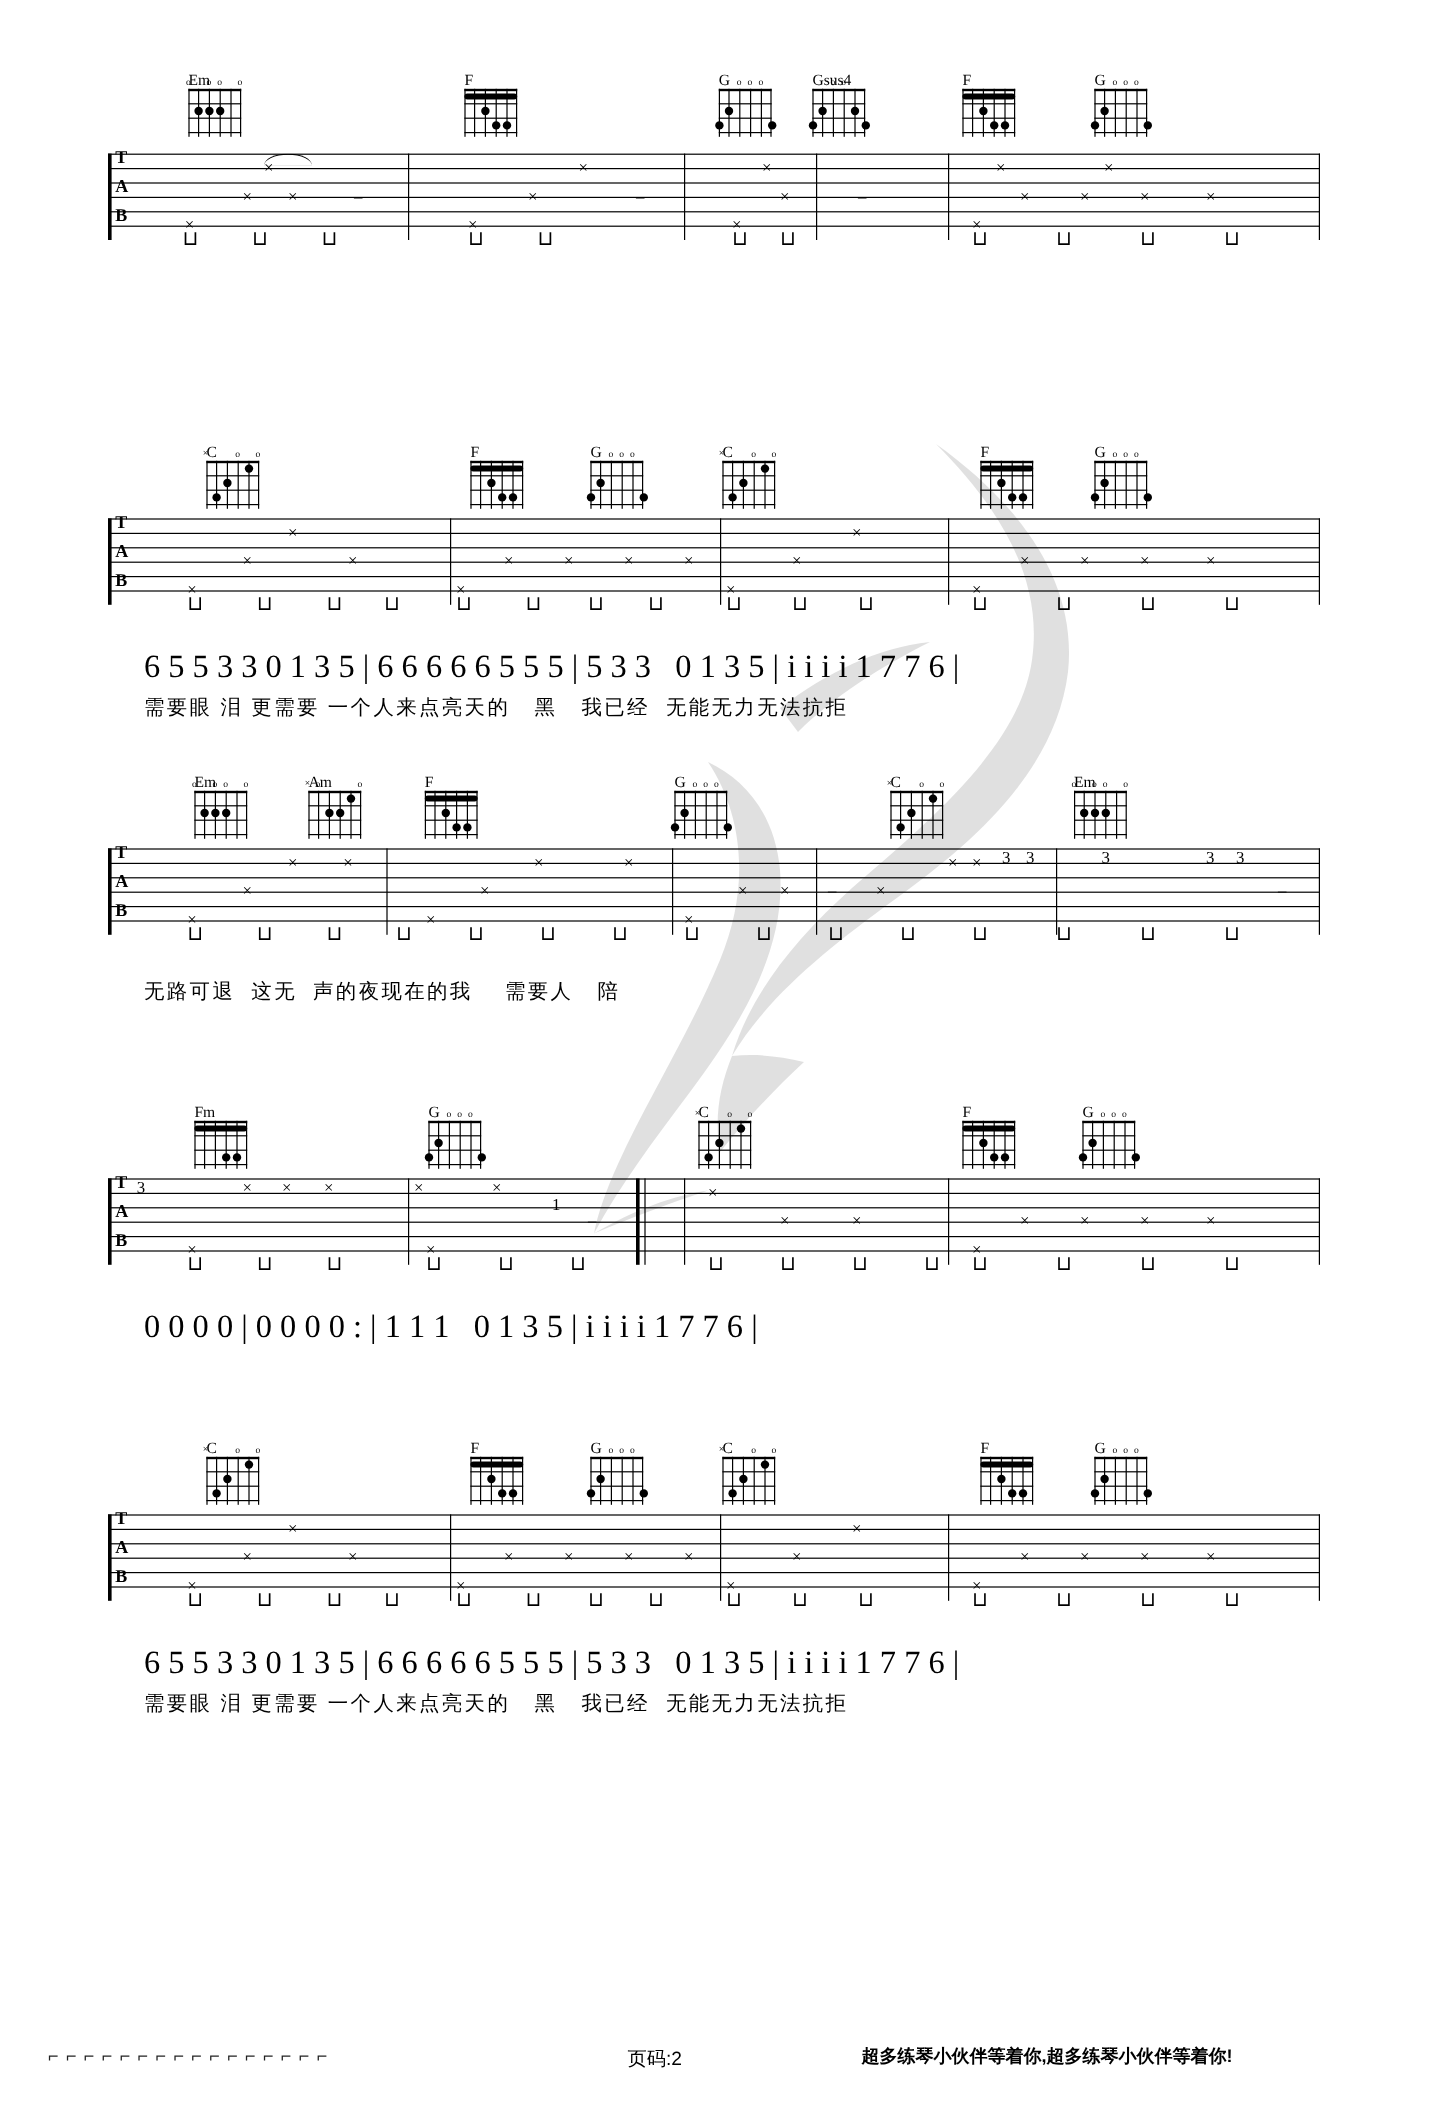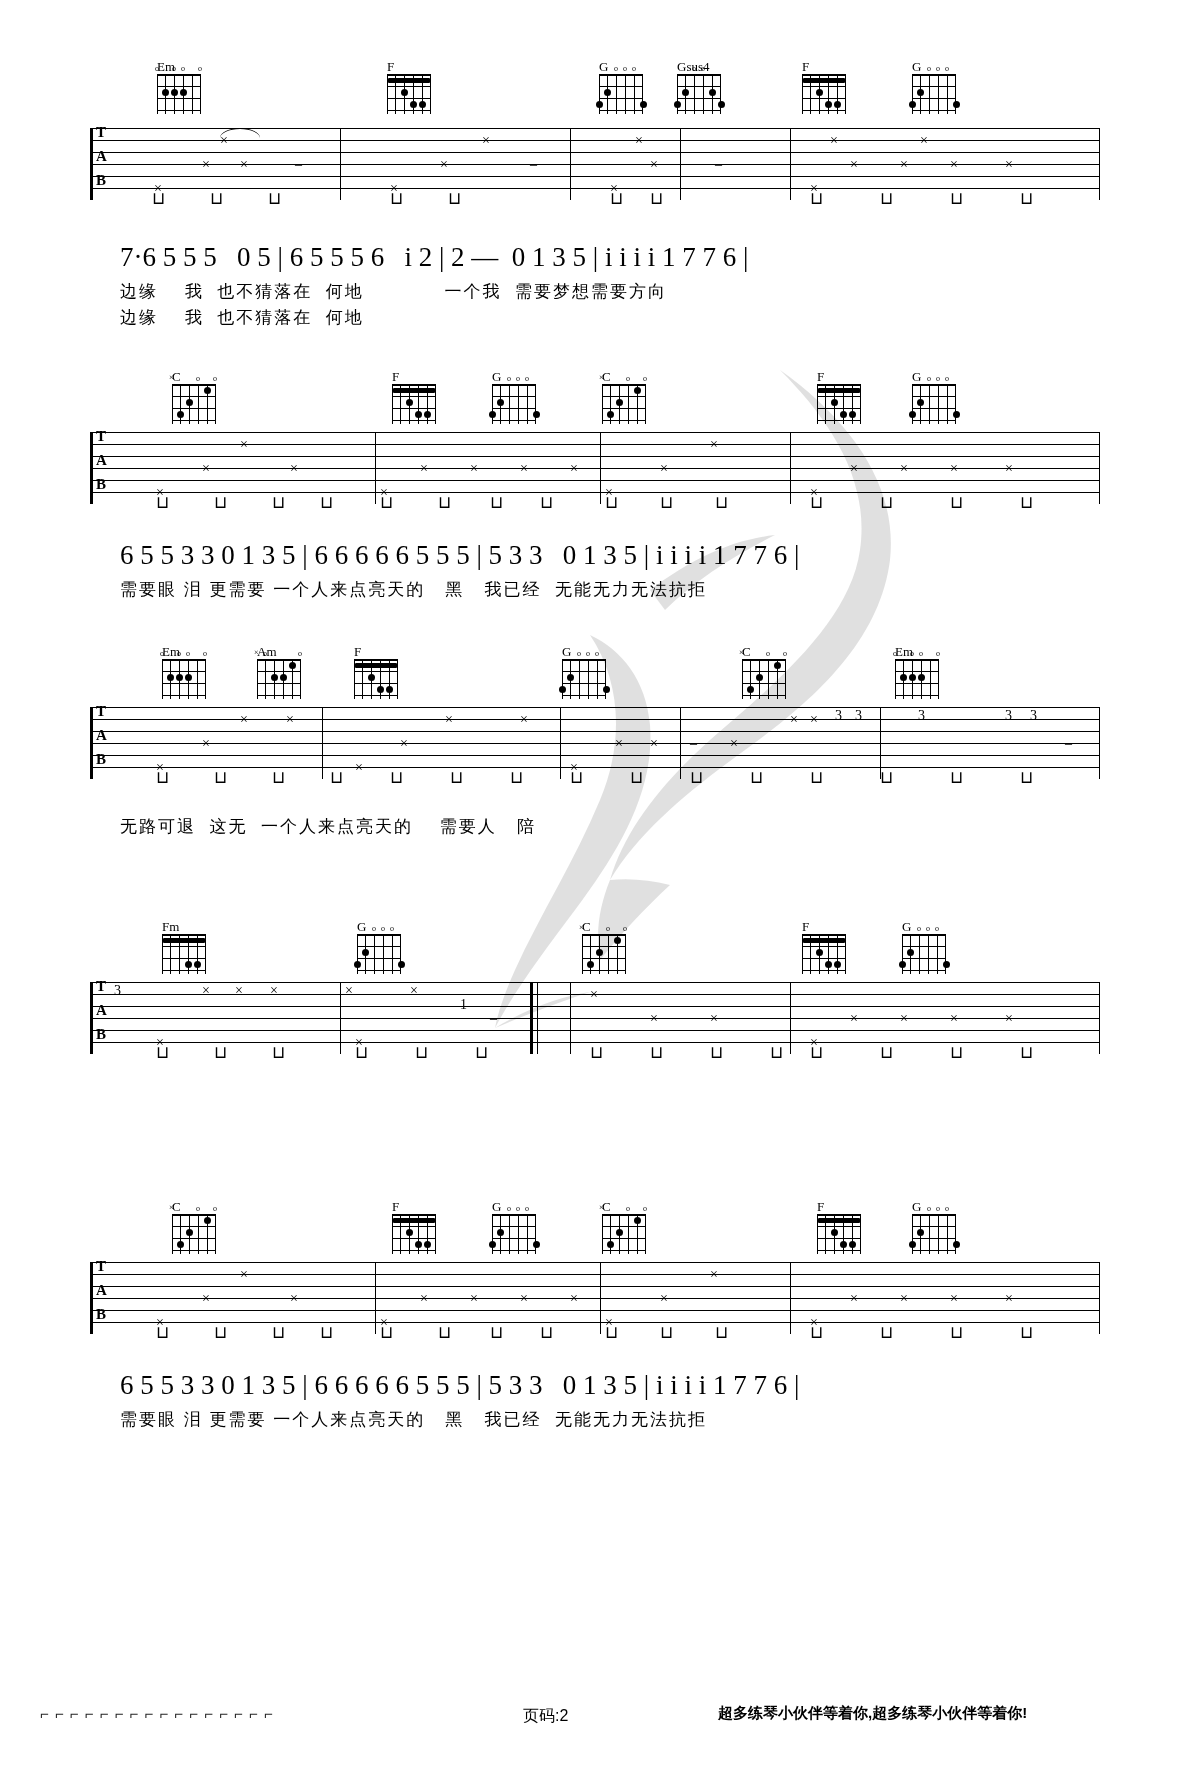--- a/index.html
+++ b/index.html
@@ -234,25 +234,20 @@
       <span class="strum" style="left:300px;top:62px;">⊔</span>
       <span class="strum" style="left:358px;top:62px;">⊔</span>
       <span class="strum" style="left:520px;top:62px;">⊔</span>
       <span class="strum" style="left:560px;top:62px;">⊔</span>
       <span class="strum" style="left:720px;top:62px;">⊔</span>
       <span class="strum" style="left:790px;top:62px;">⊔</span>
       <span class="strum" style="left:860px;top:62px;">⊔</span>
       <span class="strum" style="left:930px;top:62px;">⊔</span>
     </div>
 
-    <div class="jianpu" style="top:182px;">
-      <div class="jp-notes" style="white-space:pre;">7·6 5 5 5   0 5 | 6 5 5 5 6   i 2 | 2 —  0 1 3 5 | i i i i 1 7 7 6 |</div>
-      <div class="jp-lyrics" style="white-space:pre;letter-spacing:2px;">边缘    我  也不猜落在  何地            一个我  需要梦想需要方向</div>
-      <div class="jp-lyrics2" style="white-space:pre;letter-spacing:2px;">边缘    我  也不猜落在  何地</div>
-    </div>
   </div>
 
   <div class="system" style="top:370px;height:280px;">
     <div class="chords">
       <div class="chord" style="left:170px;">
         <div class="cname">C</div>
         <div class="grid">
           <div class="nut"></div>
           <div class="vl" style="left:0;"></div>
             <div class="vl" style="left:8px;"></div>
@@ -608,21 +603,21 @@
       <span class="strum" style="left:600px;top:62px;">⊔</span>
       <span class="strum" style="left:660px;top:62px;">⊔</span>
       <span class="strum" style="left:720px;top:62px;">⊔</span>
       <span class="strum" style="left:790px;top:62px;">⊔</span>
       <span class="strum" style="left:860px;top:62px;">⊔</span>
       <span class="strum" style="left:930px;top:62px;">⊔</span>
       <span class="tabchar" style="left:600px;top:-14px;"></span>
     </div>
 
     <div class="jianpu" style="top:170px;">
-      <div class="jp-lyrics" style="white-space:pre;letter-spacing:2px;">无路可退  这无  一个人来点亮天的    需要人   陪</div>
+      <div class="jp-lyrics" style="white-space:pre;letter-spacing:2px;">无路可退  这无  声的夜现在的我    需要人   陪</div>
     </div>
   </div>
 
   <div class="system" style="top:920px;height:275px;">
     <div class="chords">
       <div class="chord" style="left:160px;">
         <div class="cname">Fm</div>
         <div class="grid">
           <div class="nut"></div>
           <div class="vl" style="left:0;"></div>
@@ -768,20 +763,21 @@
       <span class="strum" style="left:560px;top:62px;">⊔</span>
       <span class="strum" style="left:620px;top:62px;">⊔</span>
       <span class="strum" style="left:680px;top:62px;">⊔</span>
       <span class="strum" style="left:720px;top:62px;">⊔</span>
       <span class="strum" style="left:790px;top:62px;">⊔</span>
       <span class="strum" style="left:860px;top:62px;">⊔</span>
       <span class="strum" style="left:930px;top:62px;">⊔</span>
     </div>
 
     <div class="jianpu" style="top:170px;">
+      <div class="jp-notes" style="white-space:pre;">0 0 0 0 | 0 0 0 0 : | 1 1 1   0 1 3 5 | i i i i 1 7 7 6 |</div>
     </div>
   </div>
 
   <div class="system" style="top:1200px;height:280px;">
     <div class="chords">
       <div class="chord" style="left:170px;">
         <div class="cname">C</div>
         <div class="grid">
           <div class="nut"></div>
           <div class="vl" style="left:0;"></div>

